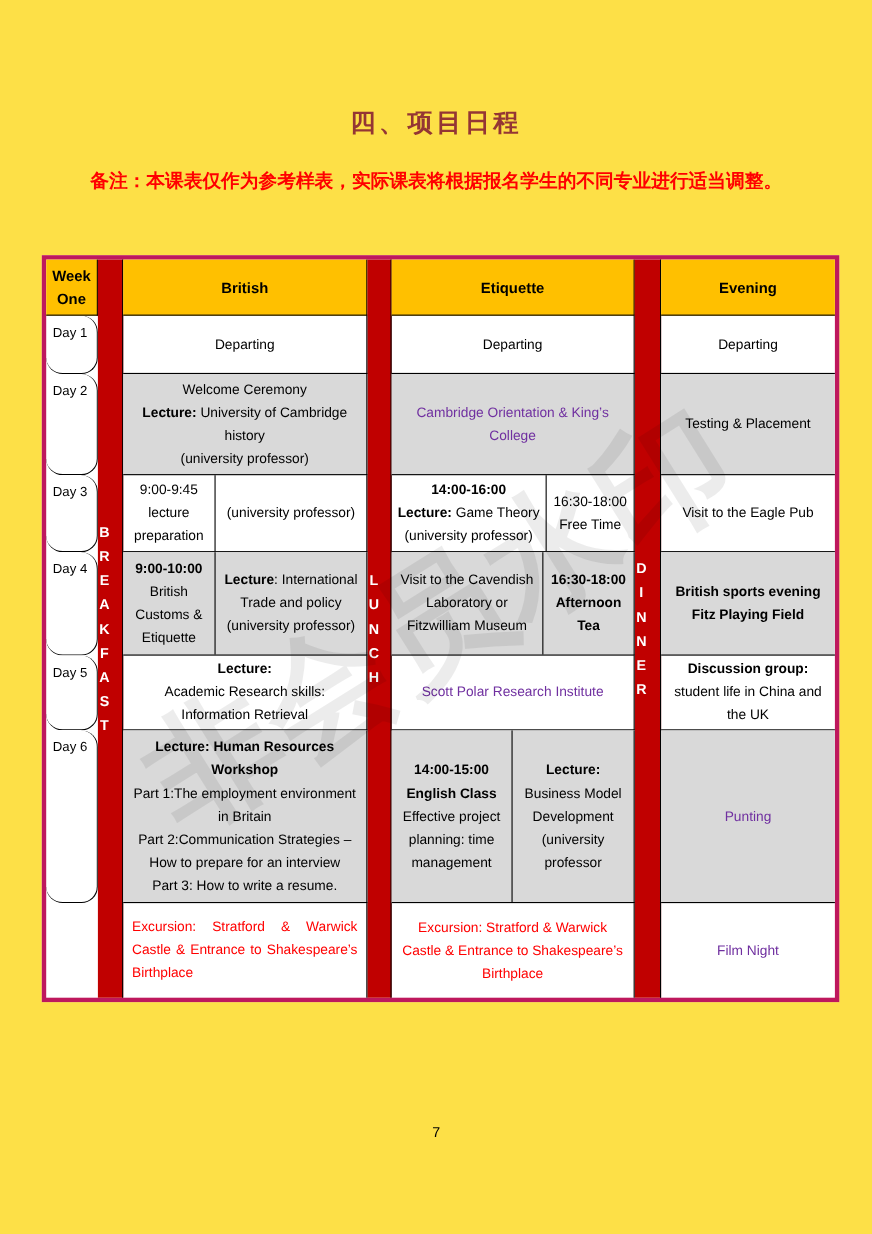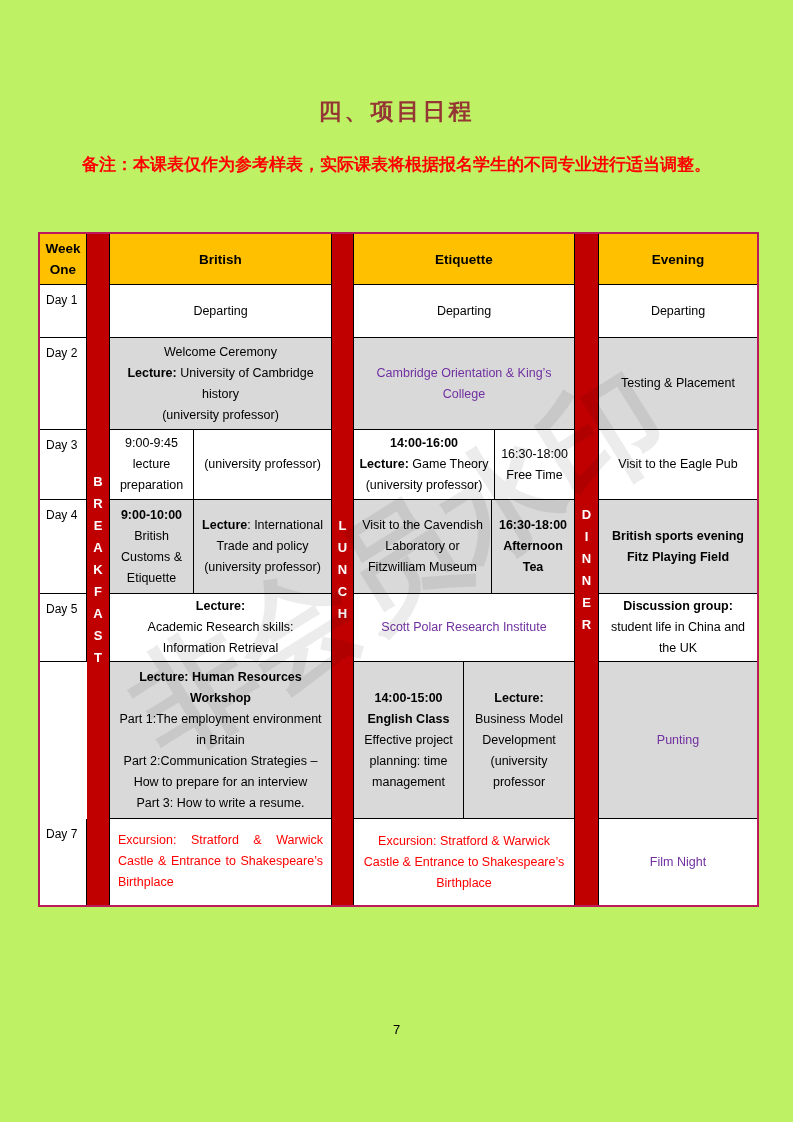--- a/index.html
+++ b/index.html
@@ -1,39 +1,39 @@
 <!DOCTYPE html>
 <html><head>
 <meta charset="utf-8">
 <style>
   html,body{margin:0;padding:0;background:#fff;}
-  .page{position:relative;width:793px;height:1122px;background:#bef264;overflow:hidden;
+  .page{position:relative;width:793px;height:1122px;background:#fde047;overflow:hidden;
         font-family:"Liberation Sans","DejaVu Sans",sans-serif;color:#000;}
   .doc-title{position:absolute;top:96px;left:0;width:100%;text-align:center;
              font-size:23px;font-weight:bold;color:#943634;letter-spacing:3px;}
   .doc-note{position:absolute;top:153px;left:0;width:100%;text-align:center;
             font-size:17px;font-weight:bold;color:#FF0000;}
   .watermark{position:absolute;left:400px;top:565px;transform:translate(-50%,-50%) rotate(-32deg);
              font-size:120px;font-weight:bold;color:#000;opacity:0.07;white-space:nowrap;
              z-index:3;pointer-events:none;}
   .sched{position:absolute;left:38px;top:232px;display:grid;background:#fff;
          grid-template-columns:47px 23px 222px 22px 221px 24px 158px;
          grid-template-rows:51px 53px 92px 70px 94px 68px 157px 86px;
-         border:2px solid #be185d;z-index:1;}
+         border:4px solid #be185d;z-index:1;}
   .c{border-right:1px solid #000;border-bottom:1px solid #000;box-sizing:border-box;
      display:flex;flex-direction:column;justify-content:center;align-items:center;
      text-align:center;padding:2px 5px;font-size:12.5px;line-height:21px;}
   .gold{background:#FFC000;font-weight:bold;font-size:13.5px;}
   .gray{background:#D9D9D9;}
   .bar{background:#C00000;border-right:1px solid #000;border-bottom:none;
-       display:flex;align-items:center;justify-content:center;padding:0;}
+       display:flex;align-items:flex-start;justify-content:center;padding:0;}
   .bar .st{width:12px;word-break:break-all;color:#fff;font-weight:bold;
            font-size:13px;line-height:22px;text-align:center;}
   .day{align-items:flex-start;justify-content:flex-start;text-align:center;
-       padding:5px 2px 2px 6px;font-size:12px;}
+       padding:5px 2px 2px 6px;font-size:12px;border-radius:15px;}
   .split{padding:0;display:grid;align-items:stretch;}
   .s{box-sizing:border-box;display:flex;flex-direction:column;justify-content:center;
      align-items:center;text-align:center;padding:2px 5px;font-size:12.5px;line-height:21px;}
   .s.divR{border-right:1px solid #000;}
   .er{border-right:none;}
   .nb{border-bottom:none;}
   .purple{color:#7030A0;}
   .redtxt{color:#FF0000;}
   .just{display:block;text-align:justify;padding:11px 8px 2px 8px;}
   .page-num{position:absolute;top:1022px;left:0;width:100%;text-align:center;font-size:13px;}
@@ -123,40 +123,40 @@
       <div><b>Lecture:</b></div>
       <div>Academic Research skills:</div>
       <div>Information Retrieval</div>
     </div>
     <div class="c purple" style="grid-area:6/5">Scott Polar Research Institute</div>
     <div class="c er" style="grid-area:6/7">
       <div><b>Discussion group:</b></div>
       <div>student life in China and the UK</div>
     </div>
 
+    <div class="c day" style="grid-area:7/1">Day 6</div>
     <div class="c gray" style="grid-area:7/3">
       <div><b>Lecture: Human Resources Workshop</b></div>
       <div>Part 1:The employment environment in Britain</div>
       <div>Part 2:Communication Strategies – How to prepare for an interview</div>
       <div>Part 3: How to write a resume.</div>
     </div>
     <div class="c split gray" style="grid-area:7/5;grid-template-columns:110px 1fr">
       <div class="s divR">
         <div><b>14:00-15:00</b></div>
         <div><b>English Class</b></div>
         <div>Effective project planning: time management</div>
       </div>
       <div class="s">
         <div><b>Lecture:</b></div>
         <div>Business Model Development (university professor</div>
       </div>
     </div>
     <div class="c gray purple er" style="grid-area:7/7">Punting</div>
 
-    <div class="c day nb" style="grid-area:8/1">Day 7</div>
     <div class="c redtxt just nb" style="grid-area:8/3">Excursion: Stratford &amp; Warwick Castle &amp; Entrance to Shakespeare’s Birthplace</div>
     <div class="c redtxt nb" style="grid-area:8/5">Excursion: Stratford &amp; Warwick Castle &amp; Entrance to Shakespeare’s Birthplace</div>
     <div class="c purple er nb" style="grid-area:8/7">Film Night</div>
 
   </div>
 
   <div class="page-num">7</div>
 
 </div>
 

